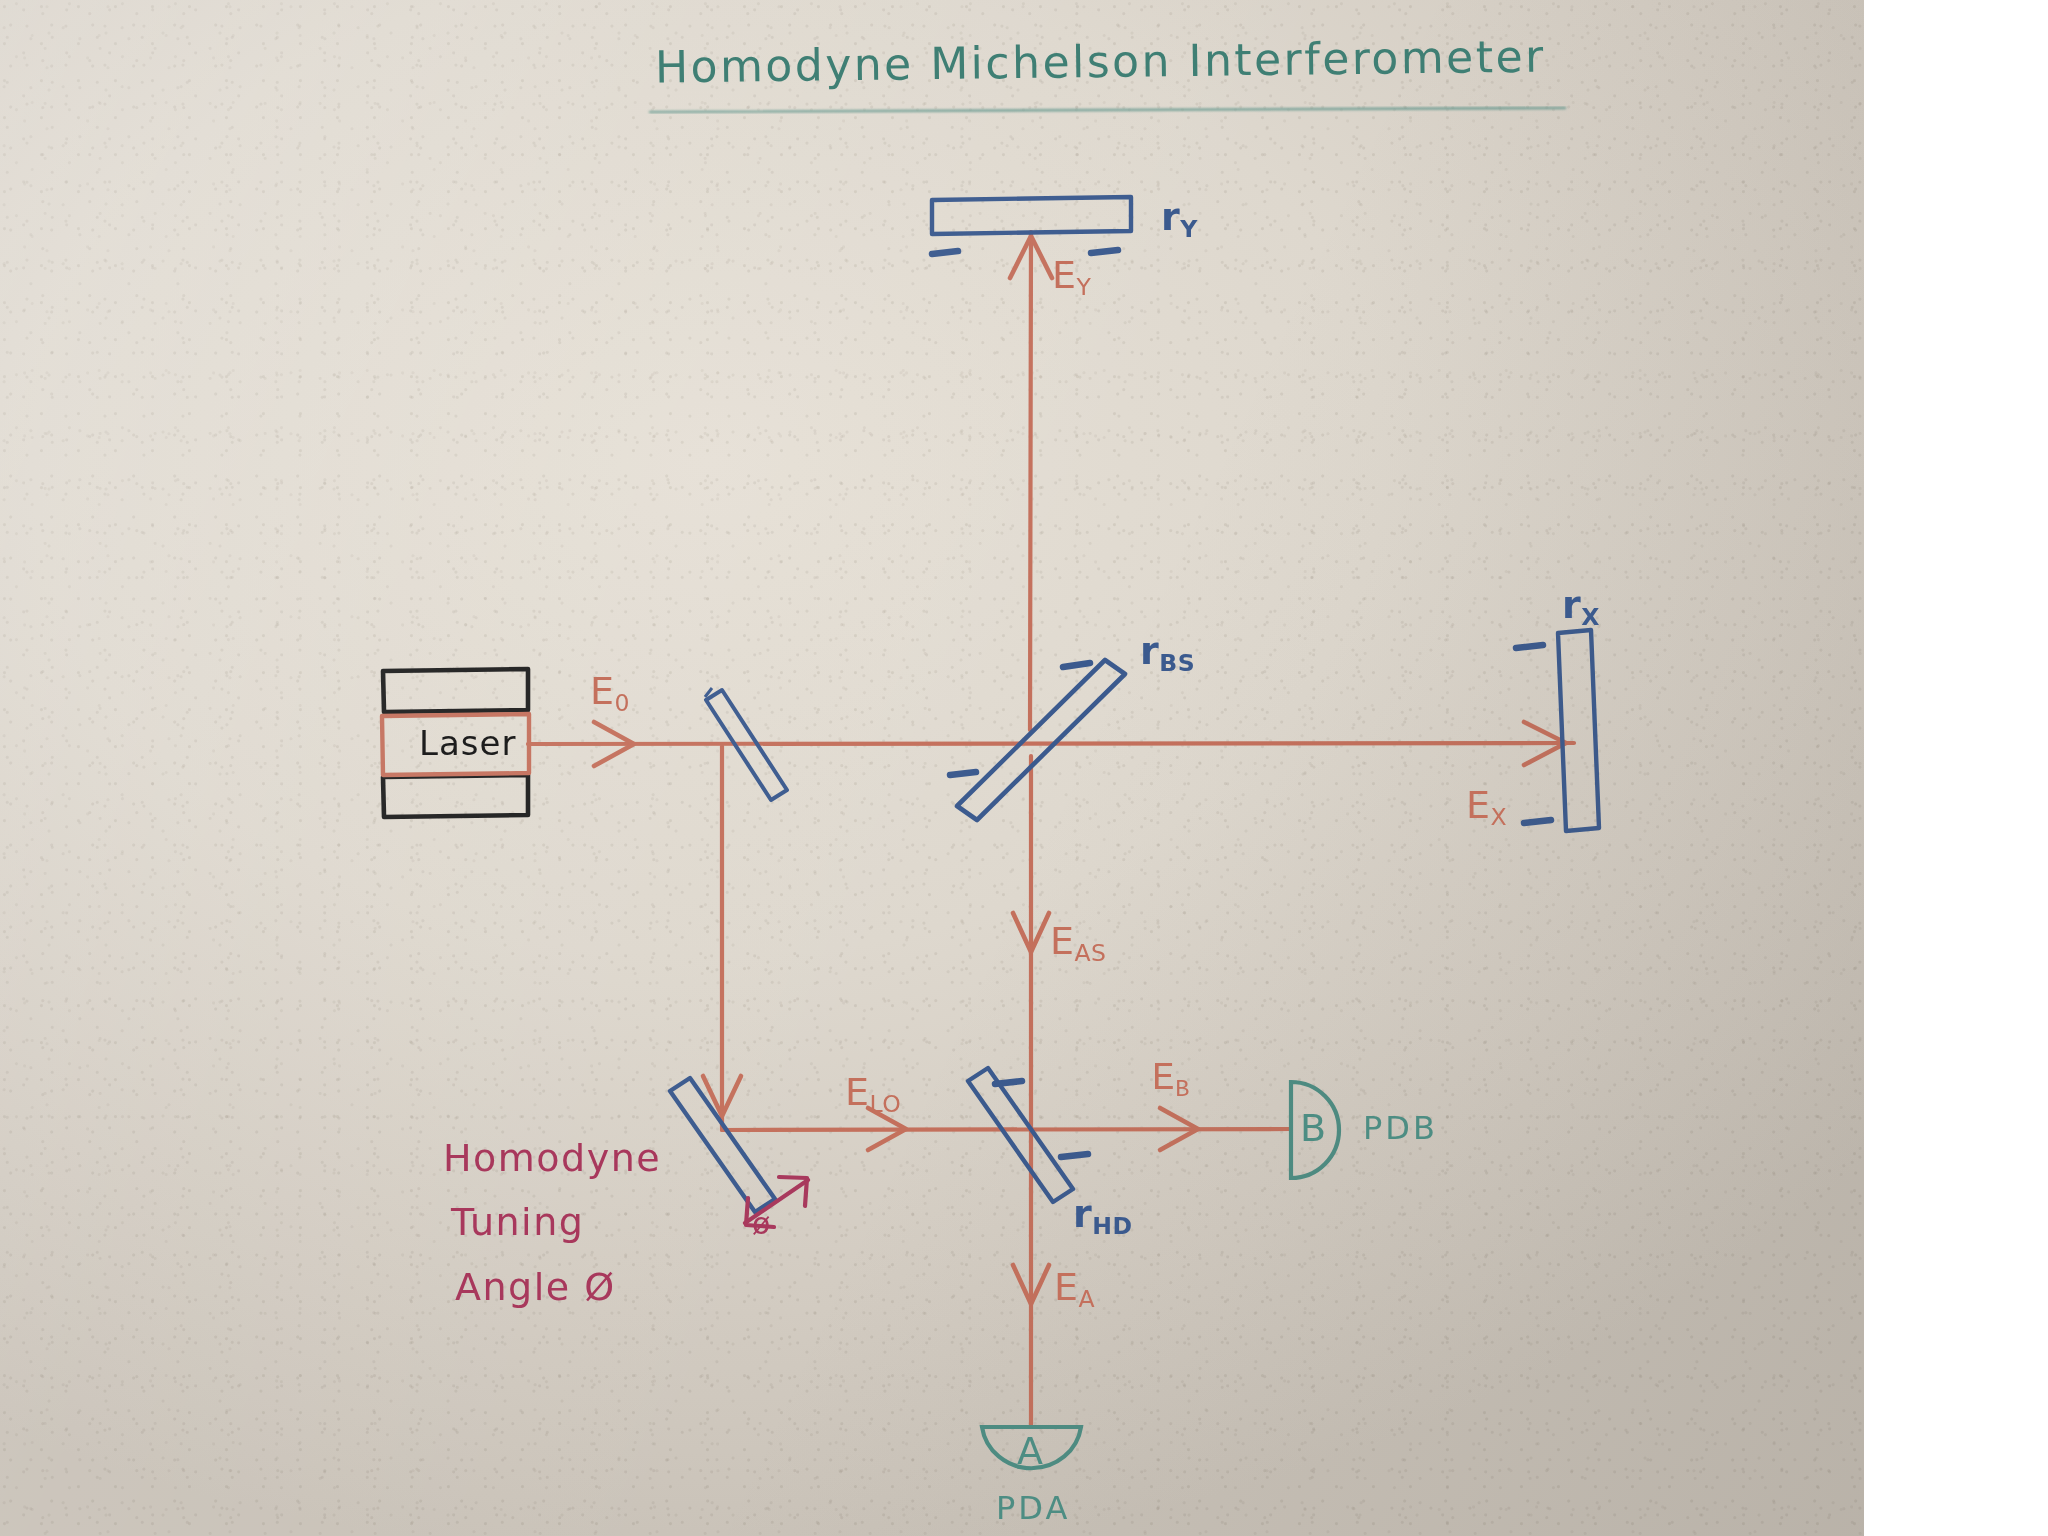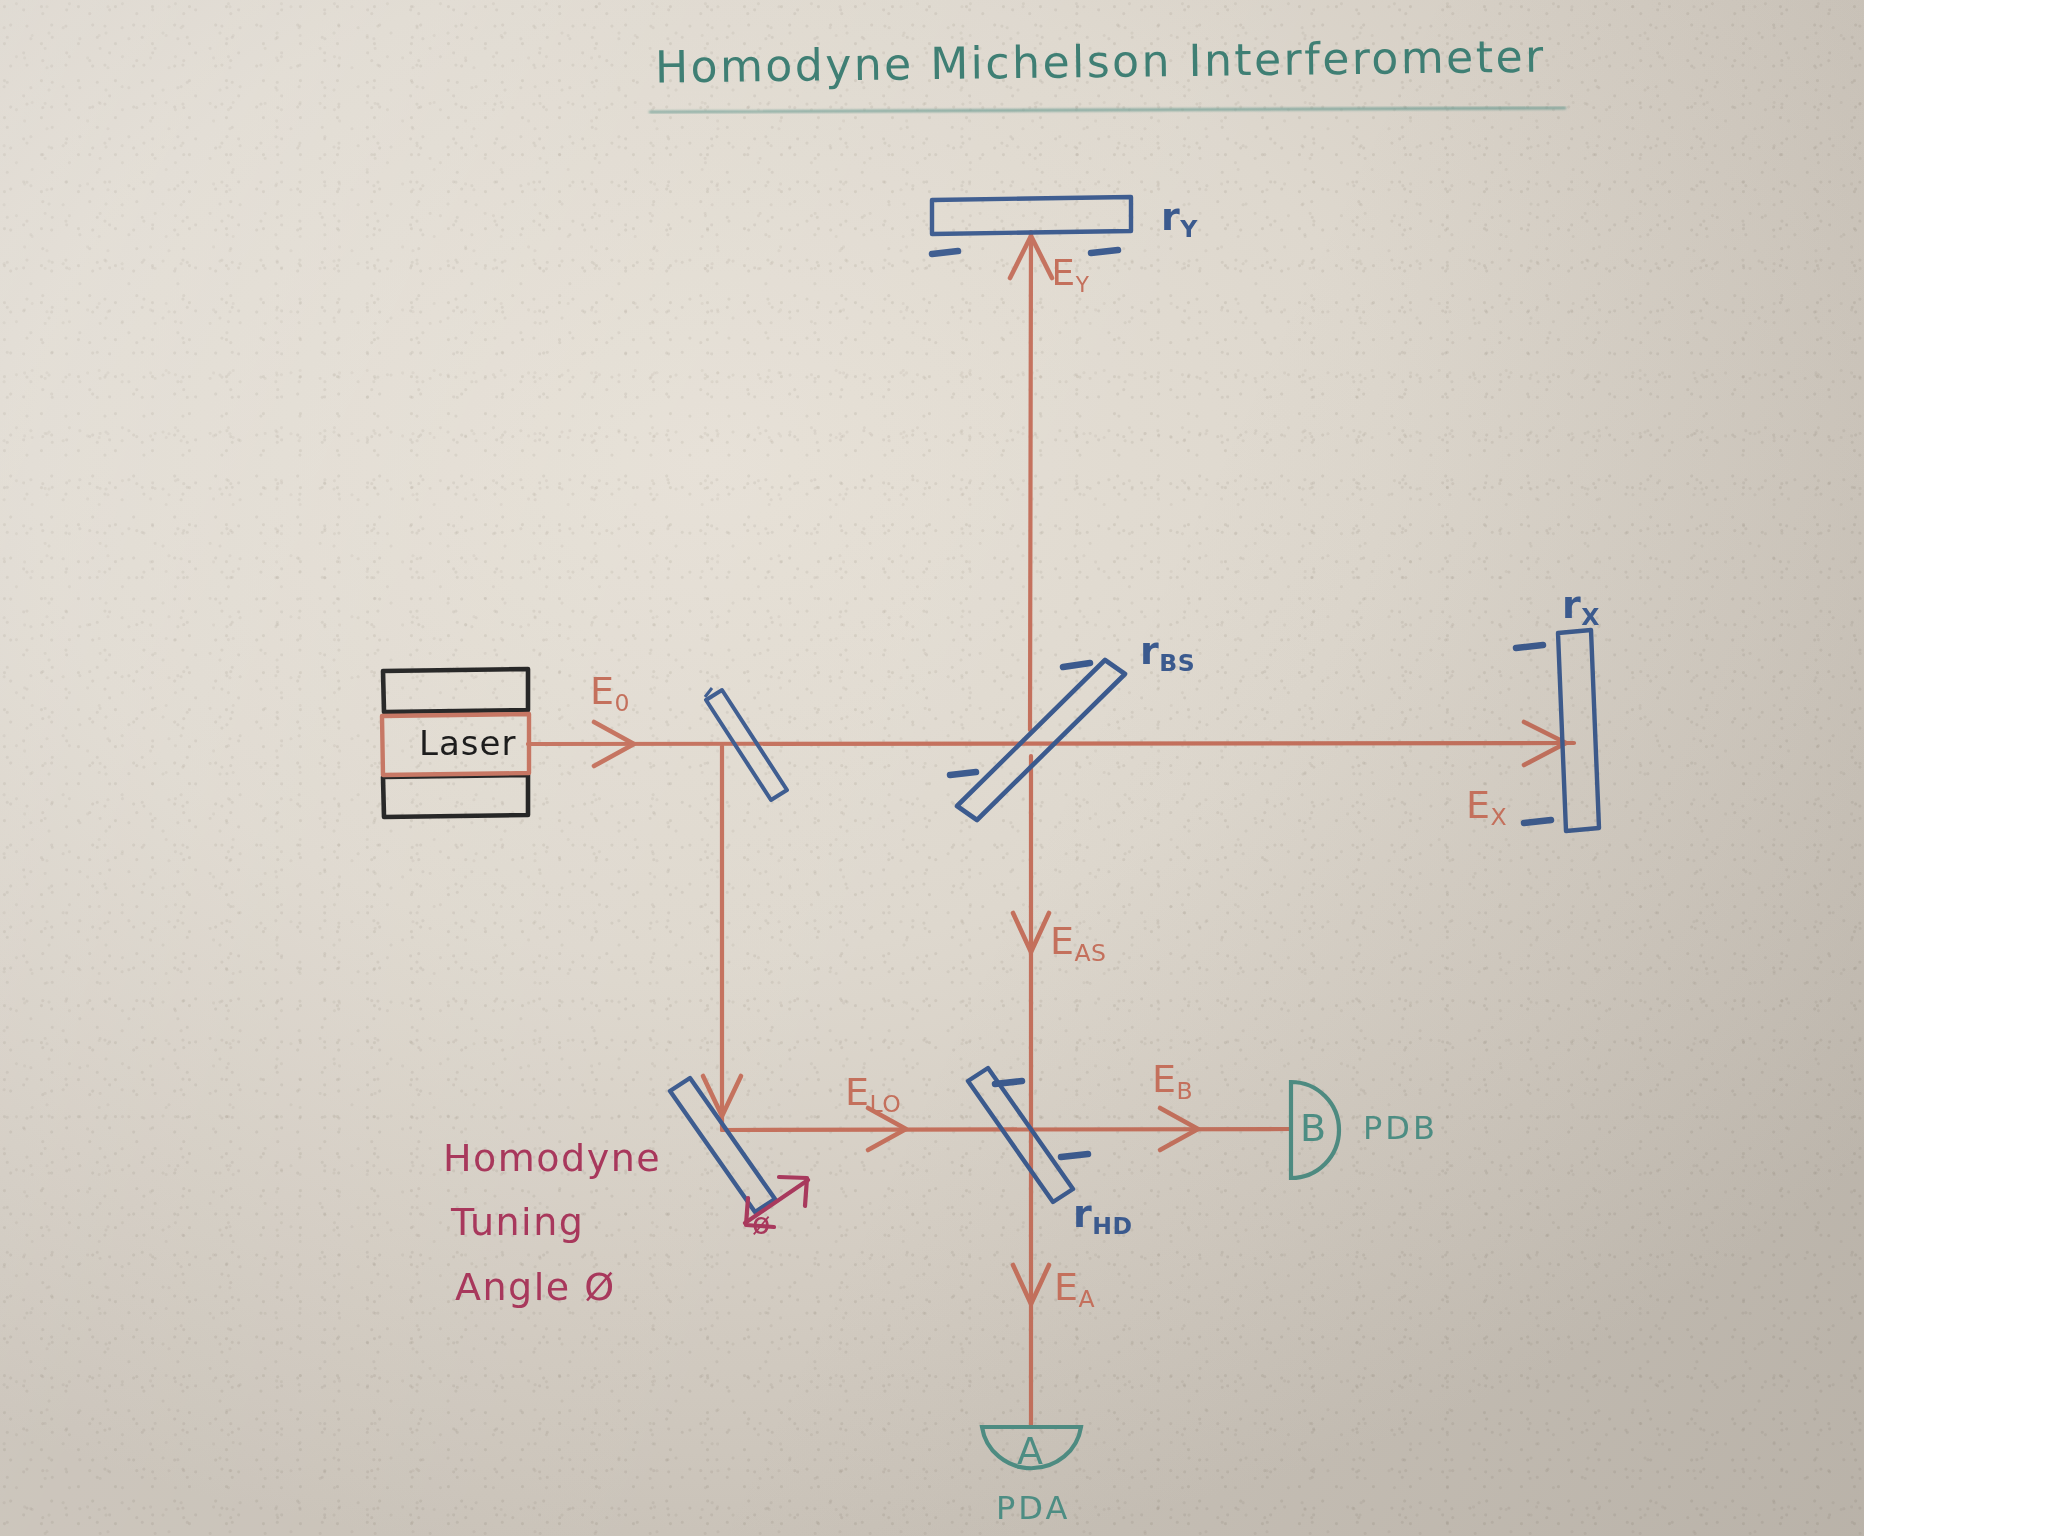--- a/index.html
+++ b/index.html
@@ -205,37 +205,37 @@
   <div id="paper-shade"></div>
 
   <div class="hw title" style="left:655px; top:40px; color:#3f7f74;">Homodyne Michelson Interferometer</div>
 
   <div class="hw lbl-black" style="left:400px; top:726px; color:#1d1d1d; font-size:34px; letter-spacing:1px;">Laser</div>
 
   <div class="hw lbl-red" style="left:590px; top:672px; color:#c4705c;">
     <span>E</span><span class="sub">0</span>
   </div>
 
-  <div class="hw lbl-red" style="left:1052px; top:256px; color:#c4705c;font-family:Liberation Mono, monospace;">
+  <div class="hw lbl-red" style="left:1052px; top:256px; color:#c4705c;">
     <span>E</span><span class="sub">Y</span>
   </div>
 
   <div class="hw lbl-red" style="left:1466px; top:760px; color:#c4705c;margin-top:26px;">
     <span>E</span><span class="sub">X</span>
   </div>
 
   <div class="hw lbl-red" style="left:1050px; top:922px; color:#c4705c;">
     <span>E</span><span class="sub">AS</span>
   </div>
 
   <div class="hw lbl-red" style="left:845px; top:1073px; color:#c4705c;">
     <span>E</span><span class="sub">LO</span>
   </div>
 
-  <div class="hw lbl-red" style="left:1152px; top:1060px; color:#c4705c;">
+  <div class="hw lbl-red" style="left:1152px; top:1060px; color:#c4705c;font-family:Liberation Mono, monospace;">
     <span>E</span><span class="sub">B</span>
   </div>
 
   <div class="hw lbl-red" style="left:1054px; top:1268px; color:#c4705c;">
     <span>E</span><span class="sub">A</span>
   </div>
 
   <div class="hw lbl-blue" style="left:1140px; top:632px; color:#3b5a8e;">
     <span>r</span><span class="sub">BS</span>
   </div>

